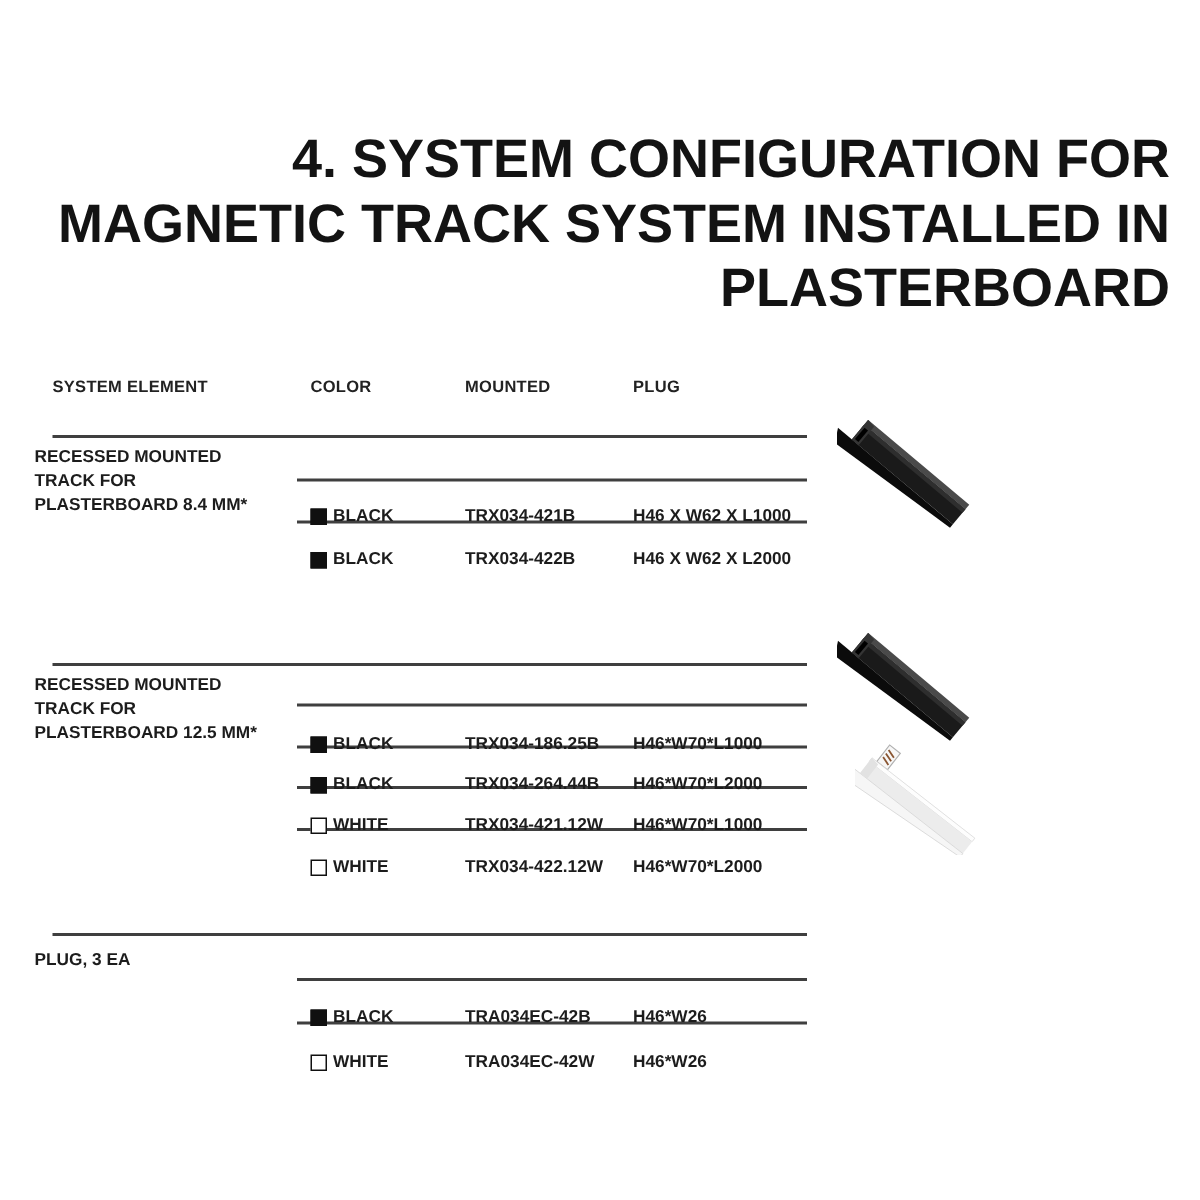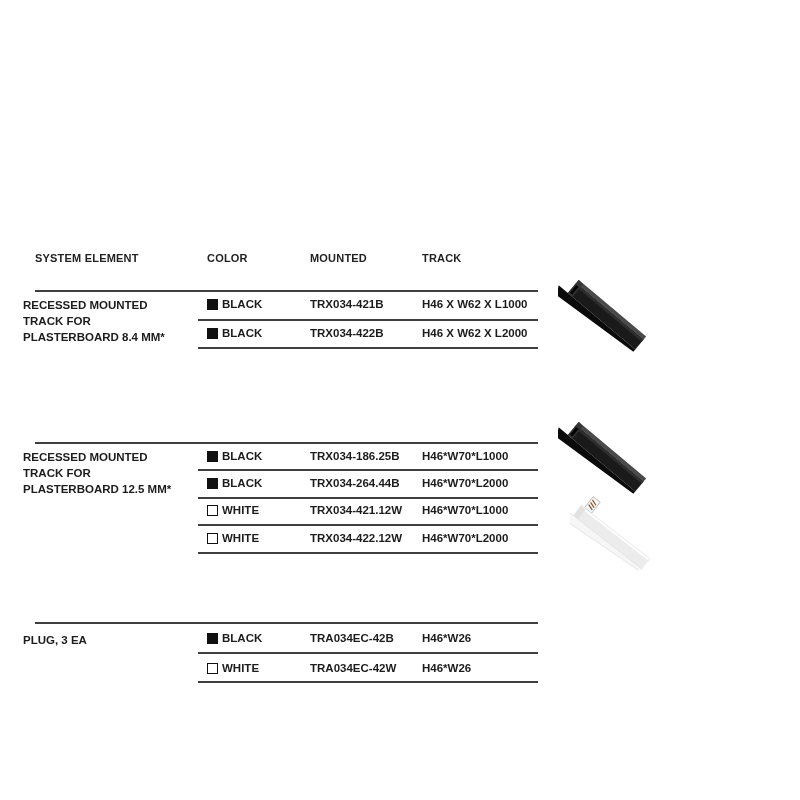--- a/index.html
+++ b/index.html
@@ -10,21 +10,21 @@
   .title{position:absolute;top:84px;right:20px;text-align:right;font-weight:bold;
          font-size:36px;line-height:43px;color:#131313;letter-spacing:0px;}
   .title div{white-space:nowrap;}
 
   
   .hdr{position:absolute;top:252px;font-size:11px;font-weight:bold;letter-spacing:.2px;color:#222;white-space:nowrap;text-align:center;}
 
   .grouplabel{position:absolute;left:23px;font-size:11.5px;font-weight:bold;line-height:16px;color:#1c1c1c;}
   .grouplabel div{white-space:nowrap;}
 
-  .row{position:absolute;left:35px;width:503px;height:14px;font-size:11.5px;font-weight:bold;color:#1c1c1c;}
+  .row{position:absolute;left:35px;width:503px;height:14px;font-size:11.5px;font-weight:bold;color:#1c1c1c;margin-top:40px;}
   .cell{position:absolute;top:0;white-space:nowrap;line-height:13px;}
   .c-color{left:187px;}
   .c-article{left:275px;}
   .c-size{left:387px;}
 
   .swatch{position:absolute;left:172px;top:1px;width:9px;height:9px;border:1.6px solid #101010;display:inline-block;}
   .swatch.black{background:#101010;}
   .swatch.white{background:#ffffff;}
 
   
@@ -32,25 +32,30 @@
   .rule.full{left:35px;width:503px;}
   .rule.part{left:198px;width:340px;}
 
   .prodimg{position:absolute;}
 </style>
 </head>
 <body>
 
 <div id="page">
 
+  <div class="title">
+    <div>4. SYSTEM CONFIGURATION FOR</div>
+    <div>MAGNETIC TRACK SYSTEM INSTALLED IN</div>
+    <div>PLASTERBOARD</div>
+  </div>
 
   <div class="hdr" style="left:35px;">SYSTEM ELEMENT</div>
   <div class="hdr" style="left:207px;">COLOR</div>
   <div class="hdr" style="left:310px;">MOUNTED</div>
-  <div class="hdr" style="left:422px;">TRACK</div>
+  <div class="hdr" style="left:422px;">PLUG</div>
 
   <div class="rule full" style="top:290px;"></div>
 
   <div class="rule part" style="top:319px;"></div>
   <div class="rule part" style="top:347px;"></div>
 
   <div class="rule full" style="top:442px;"></div>
   <div class="rule part" style="top:469px;"></div>
   <div class="rule part" style="top:497px;"></div>
   <div class="rule part" style="top:524px;"></div>

